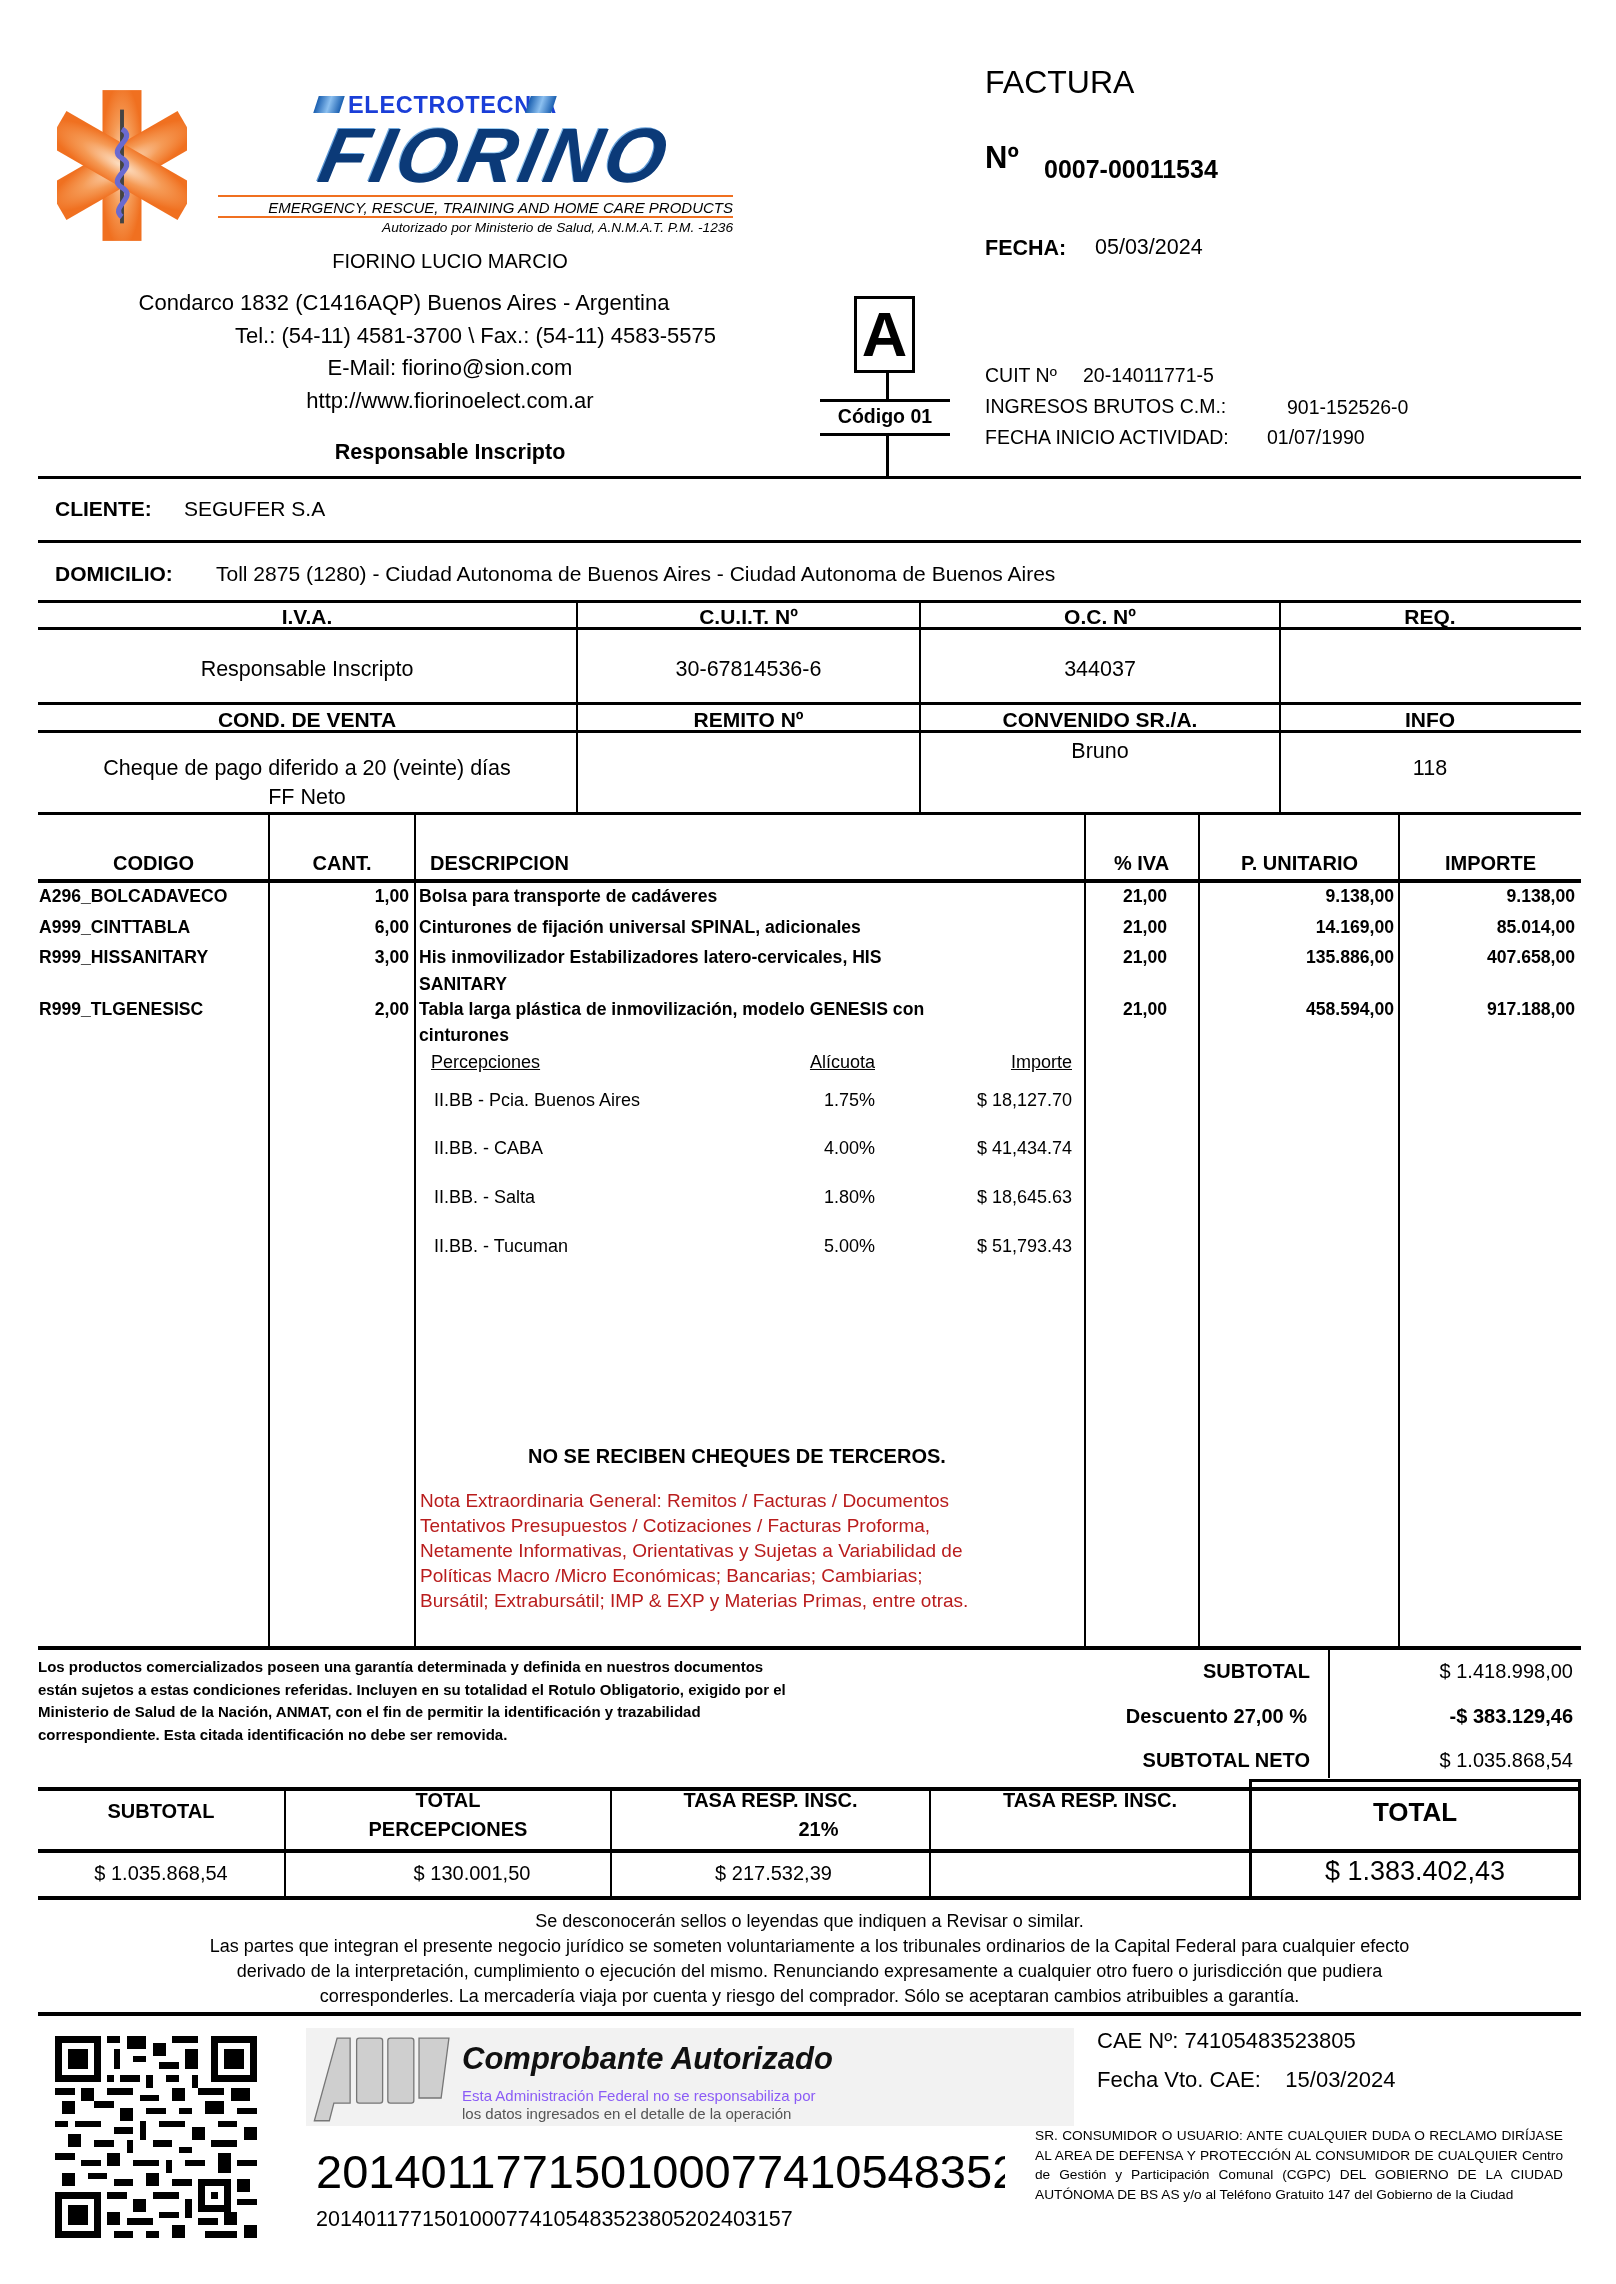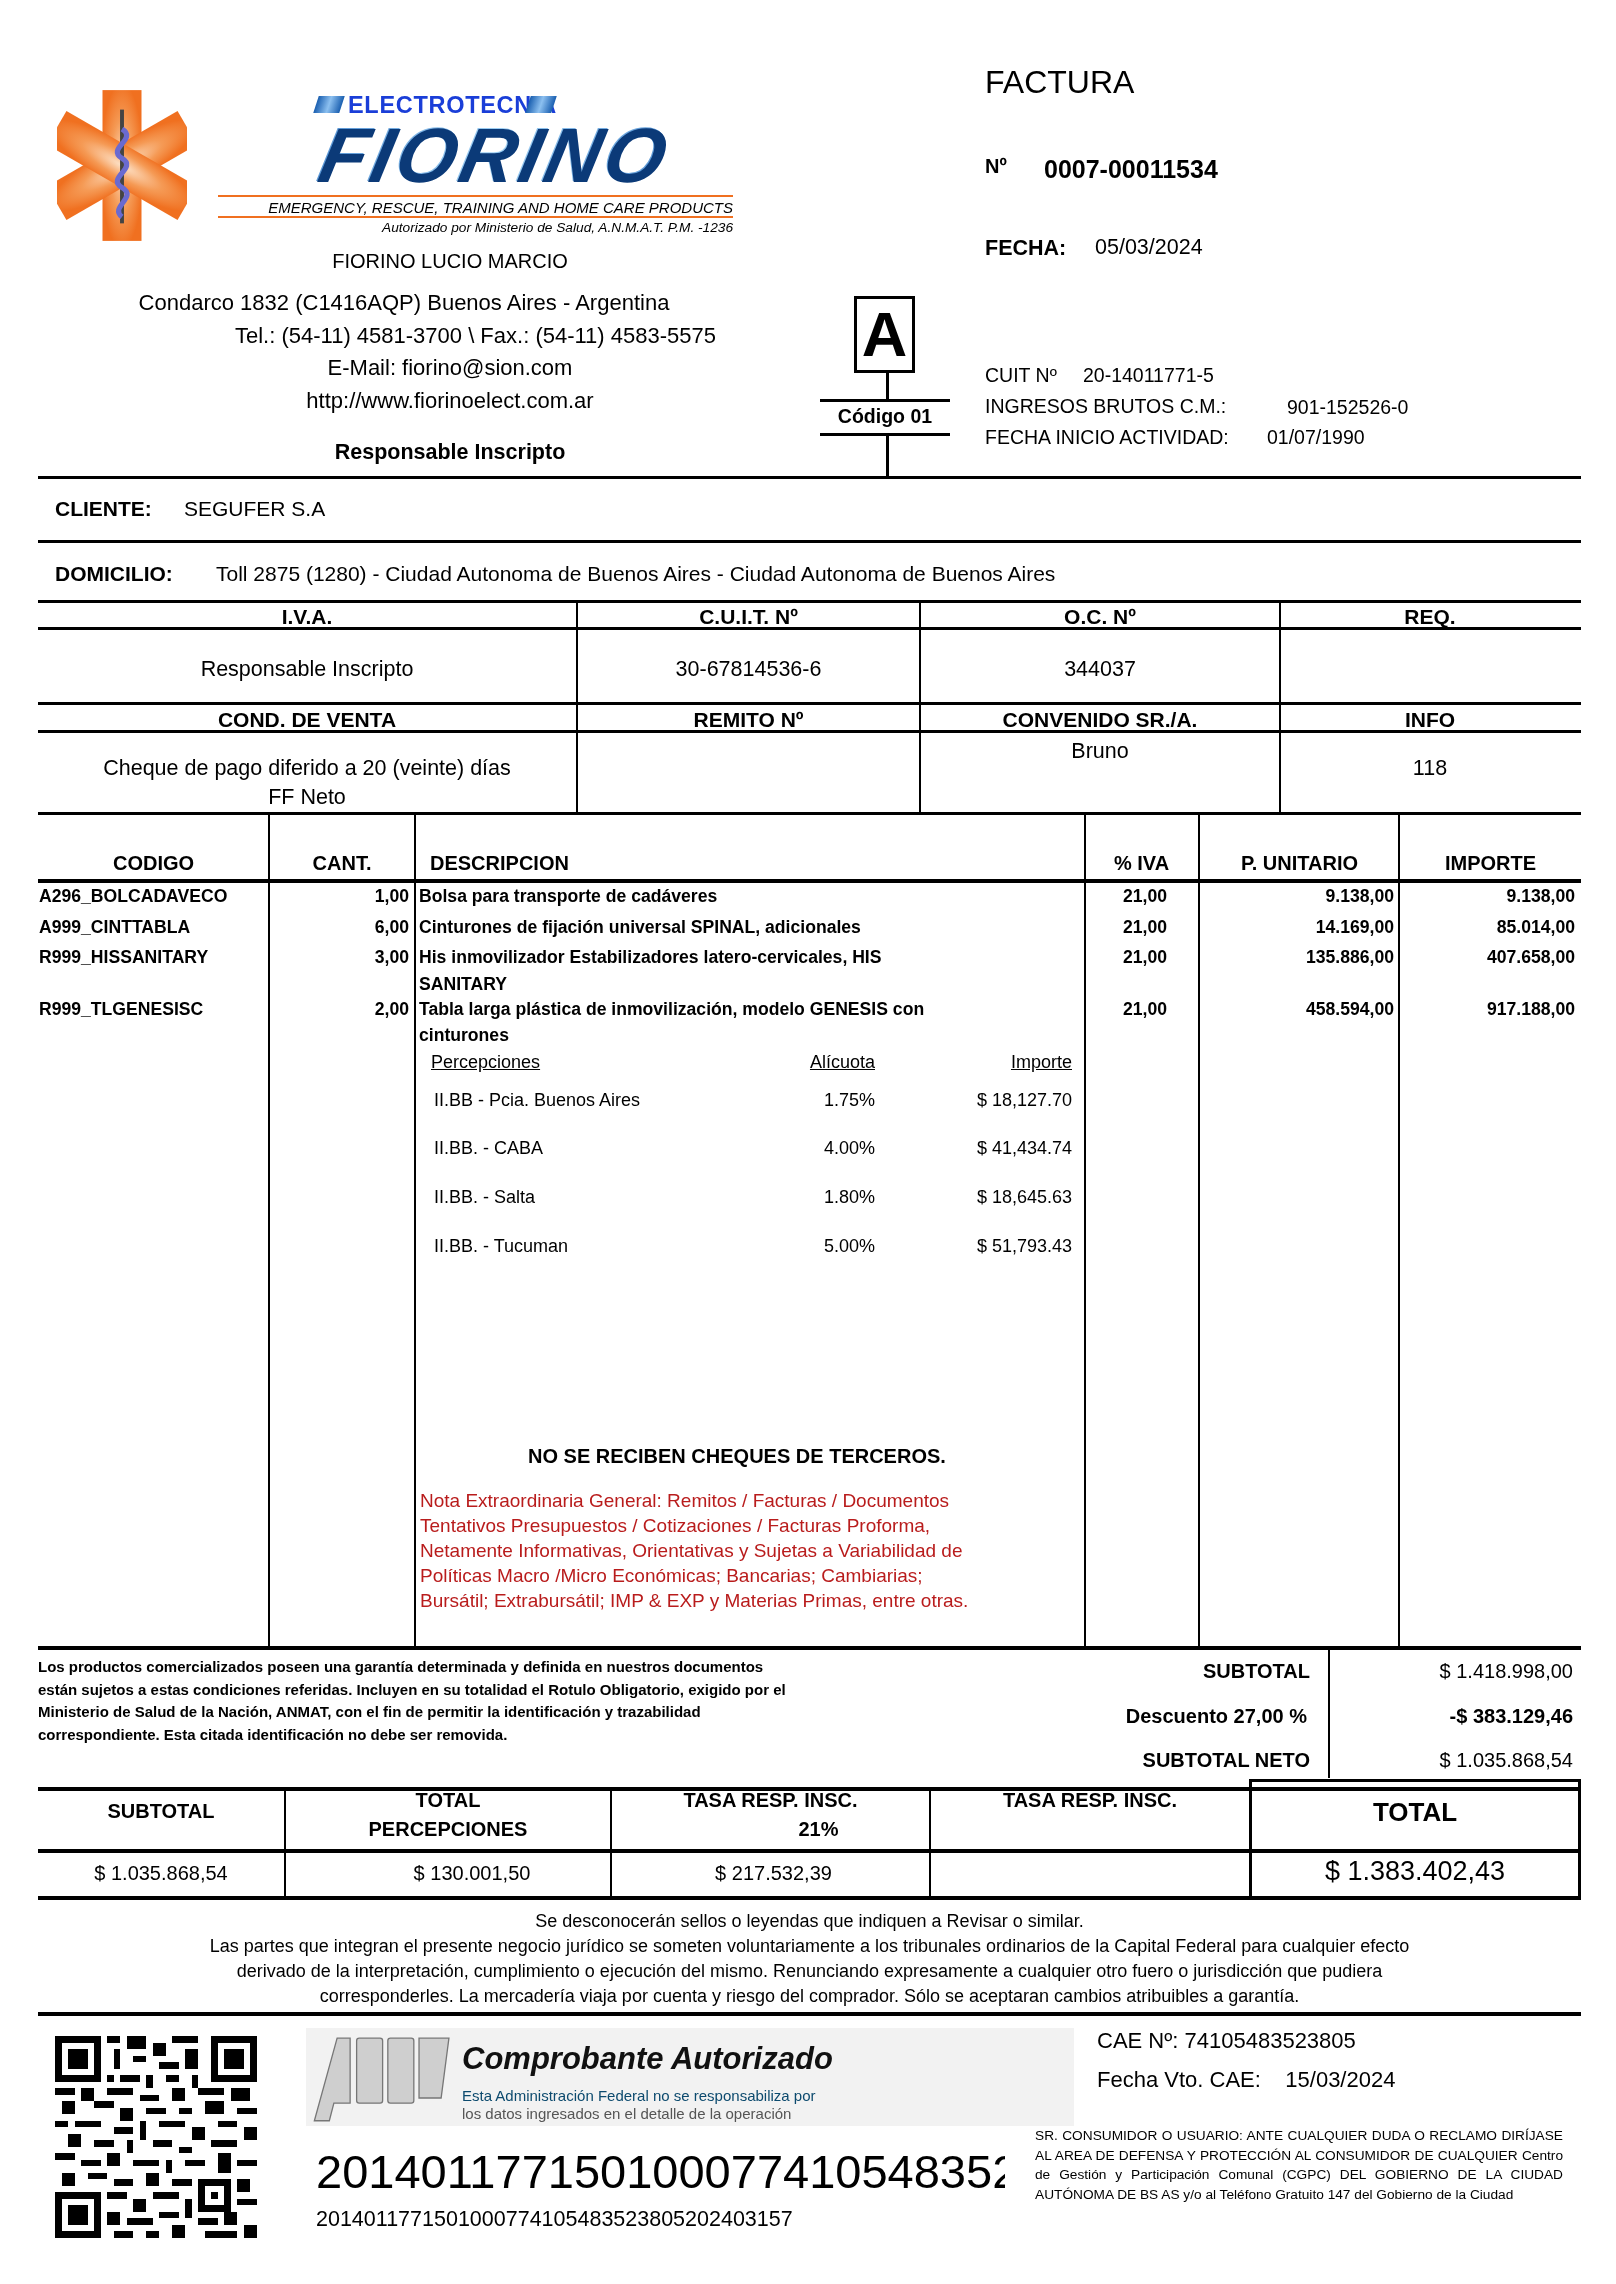--- a/index.html
+++ b/index.html
@@ -57,21 +57,21 @@
 <div class="abs" style="left:854px;top:296px;width:61px;height:77px;border:3.3px solid #000;box-sizing:border-box;">
   <div class="c b" style="font-size:63px;line-height:70px;">A</div>
 </div>
 <div class="vl" style="left:886px;top:373px;width:2.6px;height:27px;"></div>
 <div class="hl" style="left:820px;top:399px;width:130px;height:3.3px;"></div>
 <div class="abs c b" style="left:820px;top:405px;width:130px;font-size:19.5px;">Código 01</div>
 <div class="hl" style="left:820px;top:433px;width:130px;height:3.3px;"></div>
 <div class="vl" style="left:886px;top:435px;width:2.6px;height:42px;"></div>
 
 <div class="abs" style="left:985px;top:64px;font-size:32px;">FACTURA</div>
-<div class="abs b" style="left:985px;top:155px;font-size:20px;">Nº</div>
+<div class="abs b" style="left:985px;top:140px;font-size:31px;">Nº</div>
 <div class="abs b" style="left:1044px;top:155px;font-size:25px;">0007-00011534</div>
 <div class="abs b" style="left:985px;top:236px;font-size:21.5px;">FECHA:</div>
 <div class="abs" style="left:1095px;top:235px;font-size:21.5px;">05/03/2024</div>
 <div class="abs" style="left:985px;top:364px;font-size:19.5px;">CUIT Nº</div>
 <div class="abs" style="left:1083px;top:364px;font-size:19.5px;">20-14011771-5</div>
 <div class="abs" style="left:985px;top:395px;font-size:19.5px;">INGRESOS BRUTOS C.M.:</div>
 <div class="abs" style="left:1287px;top:396px;font-size:19.5px;">901-152526-0</div>
 <div class="abs" style="left:985px;top:426px;font-size:19.5px;">FECHA INICIO ACTIVIDAD:</div>
 <div class="abs" style="left:1267px;top:426px;font-size:19.5px;">01/07/1990</div>
 
@@ -262,21 +262,21 @@
 <div class="afip">
   <svg class="abs" style="left:5.2px;top:5.2px;" width="140" height="91" viewBox="0 0 215 140">
     <g fill="#cfcfcf" stroke="#777" stroke-width="2">
       <path d="M5 135 L40 8 L60 8 L60 108 L35 108 L28 135 Z"></path>
       <rect x="70" y="8" width="40" height="100" rx="4"></rect>
       <rect x="118" y="8" width="40" height="100" rx="4"></rect>
       <path d="M166 8 L212 8 L200 100 L166 100 Z"></path>
     </g>
   </svg>
   <div class="abs b" style="left:156px;top:13px;font-size:31px;font-style:italic;color:#111;">Comprobante Autorizado</div>
-  <div class="abs" style="left:156px;top:59px;font-size:15px;color:#0c4a6e;">Esta Administración Federal no se responsabiliza por</div>
+  <div class="abs" style="left:156px;top:59px;font-size:15px;color:#8b5cf6;">Esta Administración Federal no se responsabiliza por</div>
   <div class="abs" style="left:156px;top:77px;font-size:15px;color:#555;">los datos ingresados en el detalle de la operación</div>
 </div>
 
 <div class="abs" style="left:1097px;top:2028px;font-size:22px;">
   <span>CAE Nº:</span> <span>74105483523805</span>
 </div>
 <div class="abs" style="left:1097px;top:2067px;font-size:22px;">
   <span>Fecha Vto. CAE:</span>&nbsp;&nbsp;&nbsp;&nbsp;<span>15/03/2024</span>
 </div>
 

